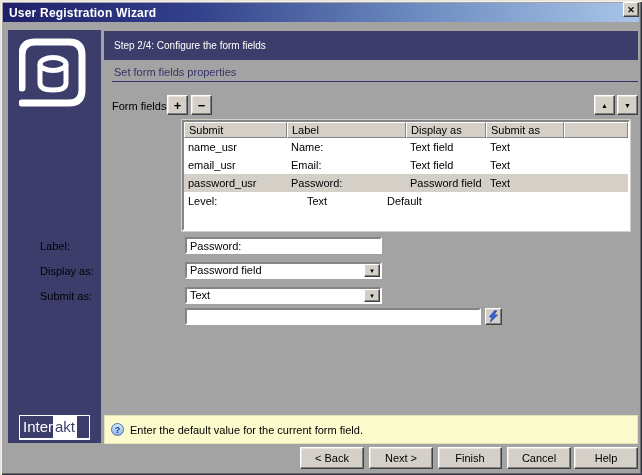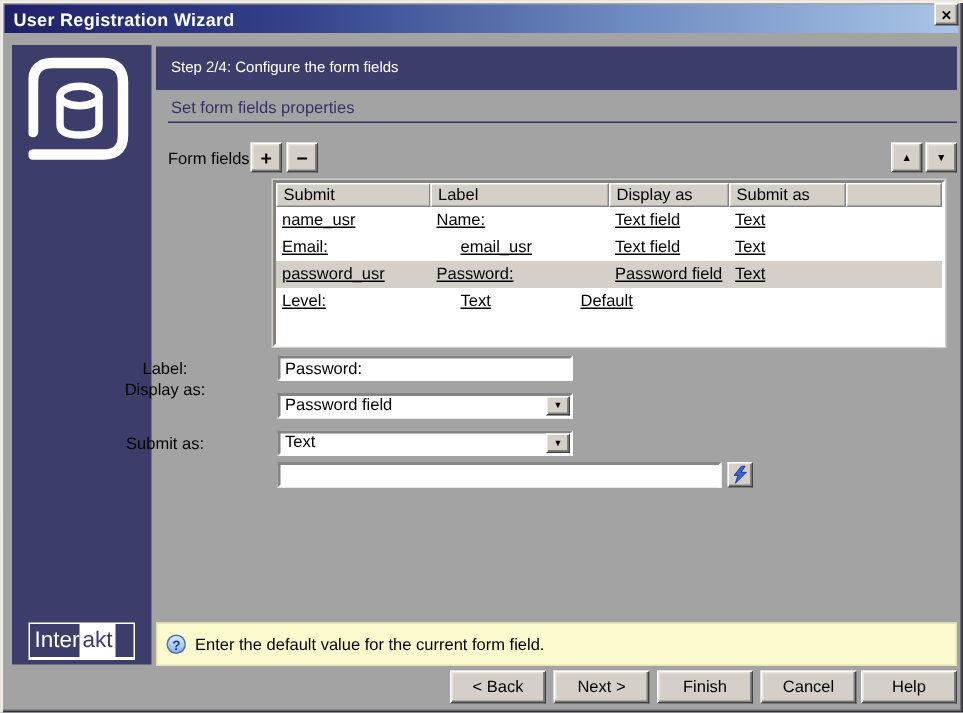--- a/index.html
+++ b/index.html
@@ -67,25 +67,25 @@
     box-shadow: 0 0 0 1px #D4D0C8; overflow:hidden;
     display:flex; flex-direction:column;
   }
   .ghead { display:flex; height:16px; flex:0 0 16px; background:#D4D0C8; }
   .hcell {
     height:16px; background:#D4D0C8; padding:1px 0 0 4px; overflow:hidden; white-space:nowrap;
     border:1px solid; border-color:#fff #848484 #848484 #fff;
   }
   .trow { display:flex; height:18px; flex:0 0 18px; align-items:center; }
   .trow.selected { background:#D4D0C8; }
-  .tcell { padding-left:4px; overflow:hidden; white-space:nowrap;text-decoration:underline; }
+  .tcell { padding-left:4px; overflow:hidden; white-space:nowrap; }
   .c0 { width:103px; } .c1 { width:119px; } .c2 { width:80px; } .c3 { width:78px; } .c4 { flex:1; }
 
   
-  .flabel { position:absolute; left:40px; width:140px; text-align:center; }
+  .flabel { position:absolute; left:40px; width:140px; text-align:left; }
   .tinput {
     position:absolute; height:17px; background:#fff;
     border:2px solid; border-color:#848484 #fff #fff #848484;
     font-family:"Liberation Sans", sans-serif; font-size:11px; padding:0 3px; color:#000;
   }
   .dropdown {
     position:absolute; height:17px; background:#fff;
     border:2px solid; border-color:#848484 #fff #fff #848484;
     display:flex; align-items:center;
   }
@@ -177,43 +177,43 @@
         <div class="hcell c4"></div>
       </div>
     <div>
         <div class="trow">
           <div class="tcell c0">name_usr</div>
           <div class="tcell c1">Name:</div>
           <div class="tcell c2">Text field</div>
           <div class="tcell c3">Text</div>
         </div>
         <div class="trow">
+          <div class="tcell c0">email_usr</div>
           <div class="tcell c1">Email:</div>
-          <div class="tcell c0">email_usr</div>
           <div class="tcell c2">Text field</div>
           <div class="tcell c3">Text</div>
         </div>
         <div class="trow selected">
           <div class="tcell c0">password_usr</div>
           <div class="tcell c1">Password:</div>
           <div class="tcell c2">Password field</div>
           <div class="tcell c3">Text</div>
         </div>
         <div class="trow">
           <div class="tcell c1">Level:</div>
           <div class="tcell c2">Text</div>
           <div class="tcell c3">Default</div>
         </div>
       </div>
   </div>
 
   <div class="flabel" style="top:240px;">Label:</div>
   <input class="tinput" style="left: 185px; top: 237px; width: 197px;" value="Password:">
 
-  <div class="flabel" style="top:254px;">Display as:</div>
+  <div class="flabel" style="top:265px;">Display as:</div>
   <div class="dropdown" style="left:185px; top:262px; width:197px;">
     <span class="val">Password field</span>
     <span class="drop-arrow">
         <span>▼</span>
       </span>
   </div>
 
   <div class="flabel" style="top:290px;">Submit as:</div>
   <div class="dropdown" style="left:185px; top:287px; width:197px;">
     <span class="val">Text</span>

